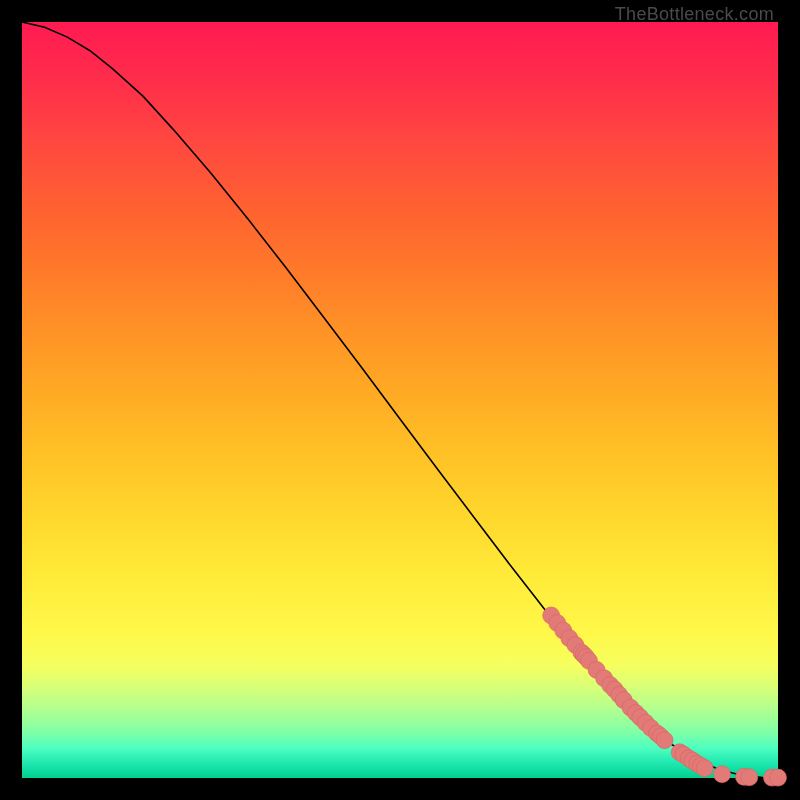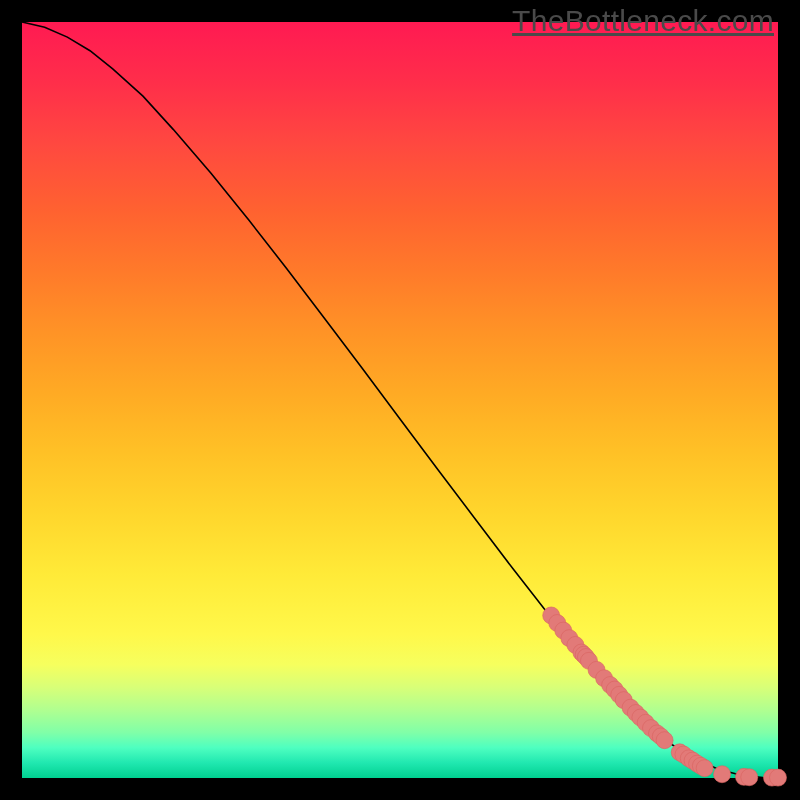--- a/index.html
+++ b/index.html
@@ -37,24 +37,23 @@
       #4effc0 96%,
       #20e8b0 98%,
       #00d090 100%
     );
   }
   .watermark {
     position: absolute;
     top: 4px;
     right: 26px;
     color: #4a4a4a;
-    font-size: 30px;
+    font-size: 18px;
     font-weight: 500;
     letter-spacing: 0.3px;
-    text-decoration: underline;
   }
   svg.overlay {
     position: absolute;
     left: 22px;
     top: 22px;
     width: 756px;
     height: 756px;
     overflow: visible;
   }
   .curve {

